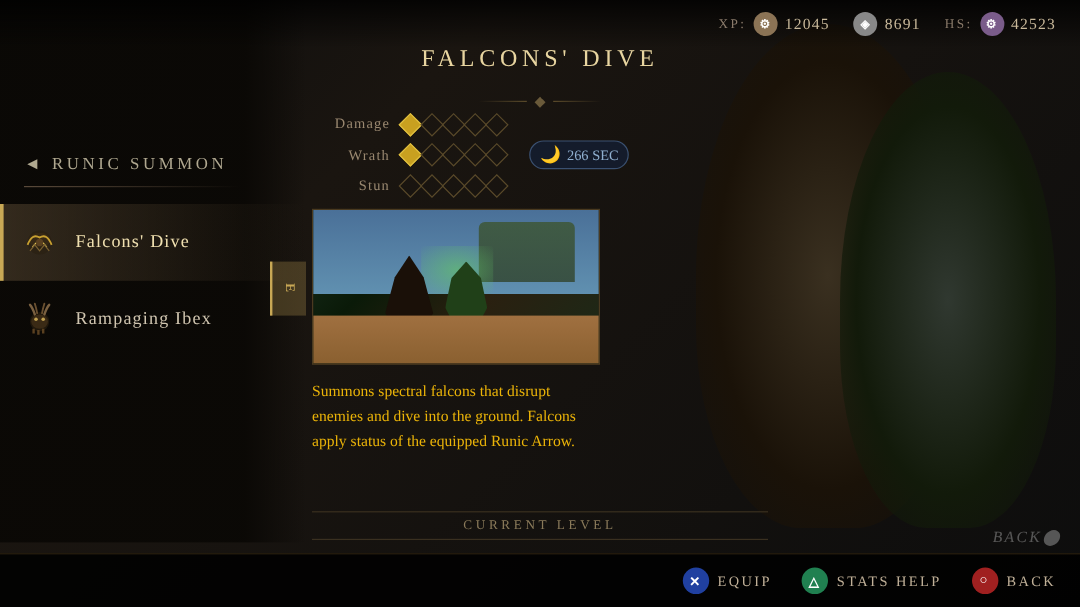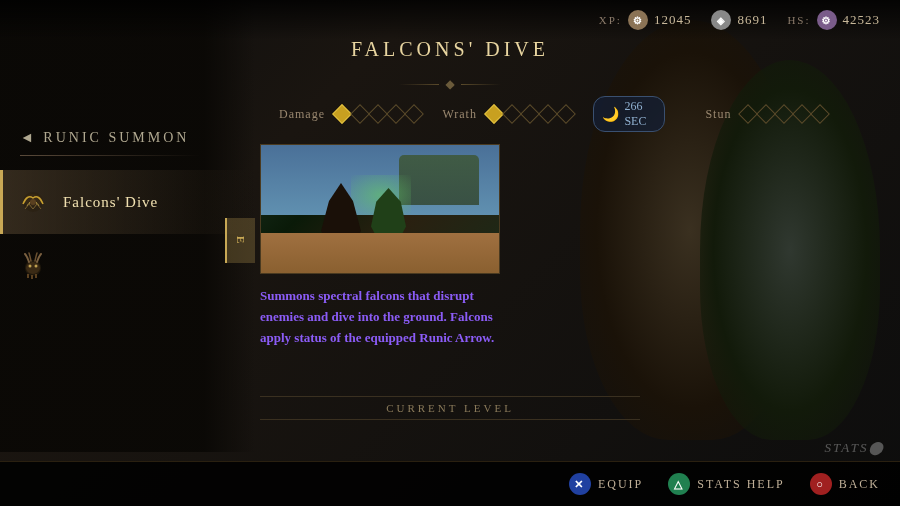--- a/index.html
+++ b/index.html
@@ -220,21 +220,21 @@
       font-size: 20px;
       letter-spacing: 4px;
       color: #e8d5a0;
       text-transform: uppercase;
       margin-bottom: 8px;
       padding: 8px 0;
     }
 
     .stats-grid {
       display: flex;
-      flex-direction: row;
+      flex-direction: column;
       gap: 6px;
       margin-bottom: 12px;
       padding: 0 5px;
     }
 
     .stat-row {
       display: flex;
       align-items: center;
       gap: 10px;
     }
@@ -360,25 +360,24 @@
       width: 80px;
       height: 50px;
       background: linear-gradient(to bottom, #3a5020, #2a3818);
       border-radius: 5px 5px 0 0;
       opacity: 0.7;
     }
 
     
     .description {
       font-size: 13px;
-      color: #8b5cf6;
+      color: #eab308;
       line-height: 1.6;
       margin-bottom: 15px;
       max-width: 240px;
-      font-weight: bold;
     }
 
     
     .level-section {
       text-align: center;
     }
 
     .level-title {
       font-size: 11px;
       letter-spacing: 3px;
@@ -577,20 +576,21 @@
           <path d="M22,14 Q24,8 26,6" stroke="#7a6040" stroke-width="2" fill="none" stroke-linecap="round"></path>
           <path d="M20,13 Q21,8 22,5" stroke="#6a5030" stroke-width="1.5" fill="none" stroke-linecap="round"></path>
           <ellipse cx="18" cy="20" rx="7" ry="6" fill="#3a2a15"></ellipse>
           <circle cx="15" cy="18" r="1.5" fill="#c0a050"></circle>
           <circle cx="21" cy="18" r="1.5" fill="#c0a050"></circle>
           <path d="M13,26 L13,30" stroke="#5a4020" stroke-width="2"></path>
           <path d="M17,27 L17,31" stroke="#5a4020" stroke-width="2"></path>
           <path d="M21,26 L21,30" stroke="#5a4020" stroke-width="2"></path>
         </svg>
       </div>
+      <span class="item-label">Rampaging Ibex</span>
     </div>
 
   </div>
 
   <div class="selected-tab">
     <span class="selected-tab-letter">E</span>
   </div>
 </div>
 
 <div class="main-content">
@@ -652,21 +652,21 @@
   </div>
 
   <p class="description">Summons spectral falcons that disrupt enemies and dive into the ground. Falcons apply status of the equipped Runic Arrow.</p>
 
   <div class="level-section">
     <div class="level-title">CURRENT LEVEL</div>
   </div>
 
 </div>
 
-<div class="push-logo">STATS⬤</div>
+<div class="push-logo">BACK⬤</div>
 
 <div class="bottom-bar">
   <div class="action-button">
     <span class="btn-icon btn-x">✕</span>
     <span>EQUIP</span>
   </div>
   <div class="action-button">
     <span class="btn-icon btn-triangle">△</span>
     <span>STATS HELP</span>
   </div>

